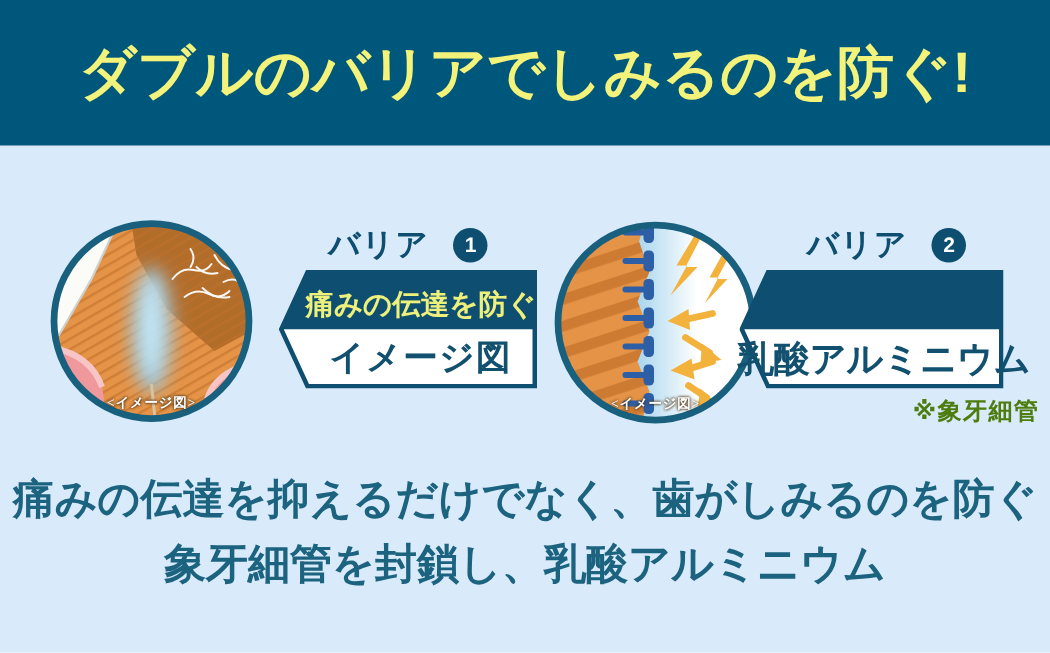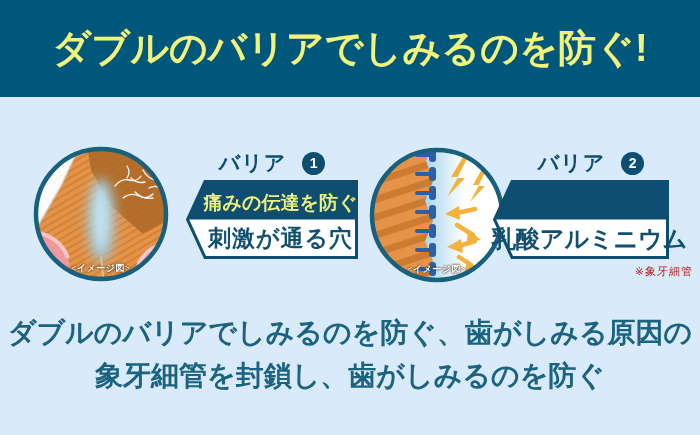--- a/index.html
+++ b/index.html
@@ -56,21 +56,21 @@
   .banner1{left:186px;top:180px;}
   .banner1 .action{font-size:19px;}
   .banner1 .ingredient{font-size:23px;letter-spacing:1px;}
   .banner2{left:493px;top:180px;width:176px;}
   .banner2 .action{font-size:17px;}
   .banner2 .ingredient{font-size:24px;}
   .action .marker{font-size:10px;align-self:center;padding:0 1px;}
   
   .footnote{
     position:absolute;right:7px;top:264px;
-    color:#b91c1c;font-size:11px;font-weight:400;letter-spacing:1px;
+    color:#4d7c0f;font-size:16px;font-weight:700;letter-spacing:1px;
   }
   
   .description{
     position:absolute;left:0;top:311px;width:700px;text-align:center;
     color:#1C6380;font-size:28px;font-weight:800;line-height:43px;
   }
   .description div{white-space:nowrap;}
 </style>
 </head>
 <body>
@@ -130,21 +130,21 @@
     <span class="badge">1</span>
   </div>
 
   <div class="banner banner1">
     <svg width="172" height="79" viewBox="0 0 172 79">
       <polygon points="19,1.5 170.5,1.5 170.5,77.5 19,77.5 1.5,39.5" fill="#FFFFFF"></polygon>
       <polygon points="19,1.5 170.5,1.5 170.5,39.5 1.5,39.5" fill="#0E4E70"></polygon>
       <polygon points="19,1.5 170.5,1.5 170.5,77.5 19,77.5 1.5,39.5" fill="none" stroke="#0E4E70" stroke-width="3"></polygon>
     </svg>
     <span class="action">痛みの伝達を防ぐ</span>
-    <span class="ingredient">刺激が通る穴</span>
+    <span class="ingredient">イメージ図</span>
   </div>
 
   <div class="circle-wrap circle2">
     <svg viewBox="0 0 140 140">
       <defs>
         <clipPath id="clipR">
             <circle cx="70" cy="70" r="65"></circle>
           </clipPath>
         <pattern id="stripesR" patternUnits="userSpaceOnUse" width="17" height="17" patternTransform="rotate(72)">
           <rect width="17" height="17" fill="none"></rect>
@@ -220,17 +220,17 @@
       <polygon points="19,1.5 174.5,1.5 174.5,77.5 19,77.5 1.5,39.5" fill="#FFFFFF"></polygon>
       <polygon points="19,1.5 174.5,1.5 174.5,39.5 1.5,39.5" fill="#0E4E70"></polygon>
       <polygon points="19,1.5 174.5,1.5 174.5,77.5 19,77.5 1.5,39.5" fill="none" stroke="#0E4E70" stroke-width="3"></polygon>
     </svg>
     <span class="ingredient">乳酸アルミニウム</span>
   </div>
 
   <div class="footnote">※象牙細管</div>
 
   <div class="description">
-    <div>ダブルのバリアでしみるのを防ぐ、歯がしみる原因の</div>
-    <div>象牙細管を封鎖し、歯がしみるのを防ぐ</div>
+    <div>痛みの伝達を抑えるだけでなく、歯がしみるのを防ぐ</div>
+    <div>象牙細管を封鎖し、乳酸アルミニウム</div>
   </div>
 
 </div>
 
 </body></html>

